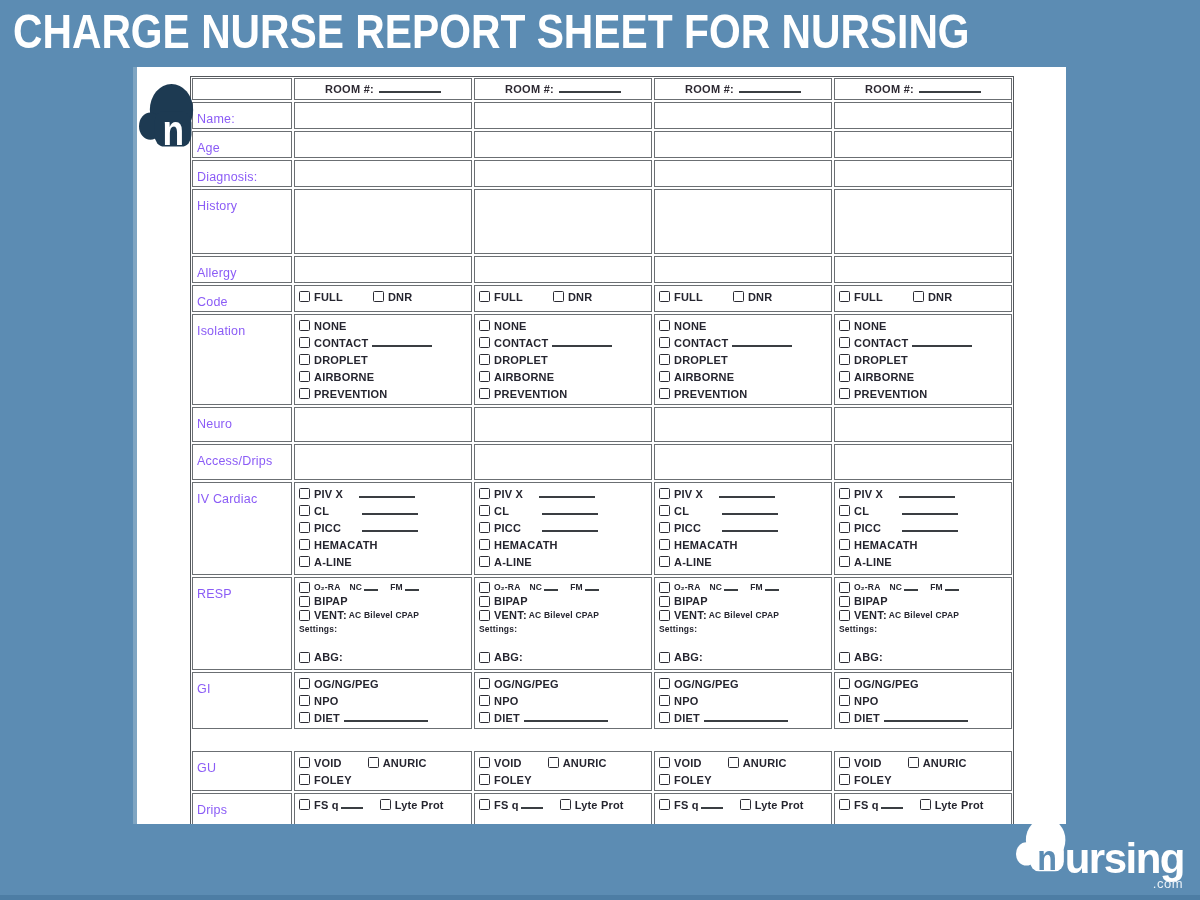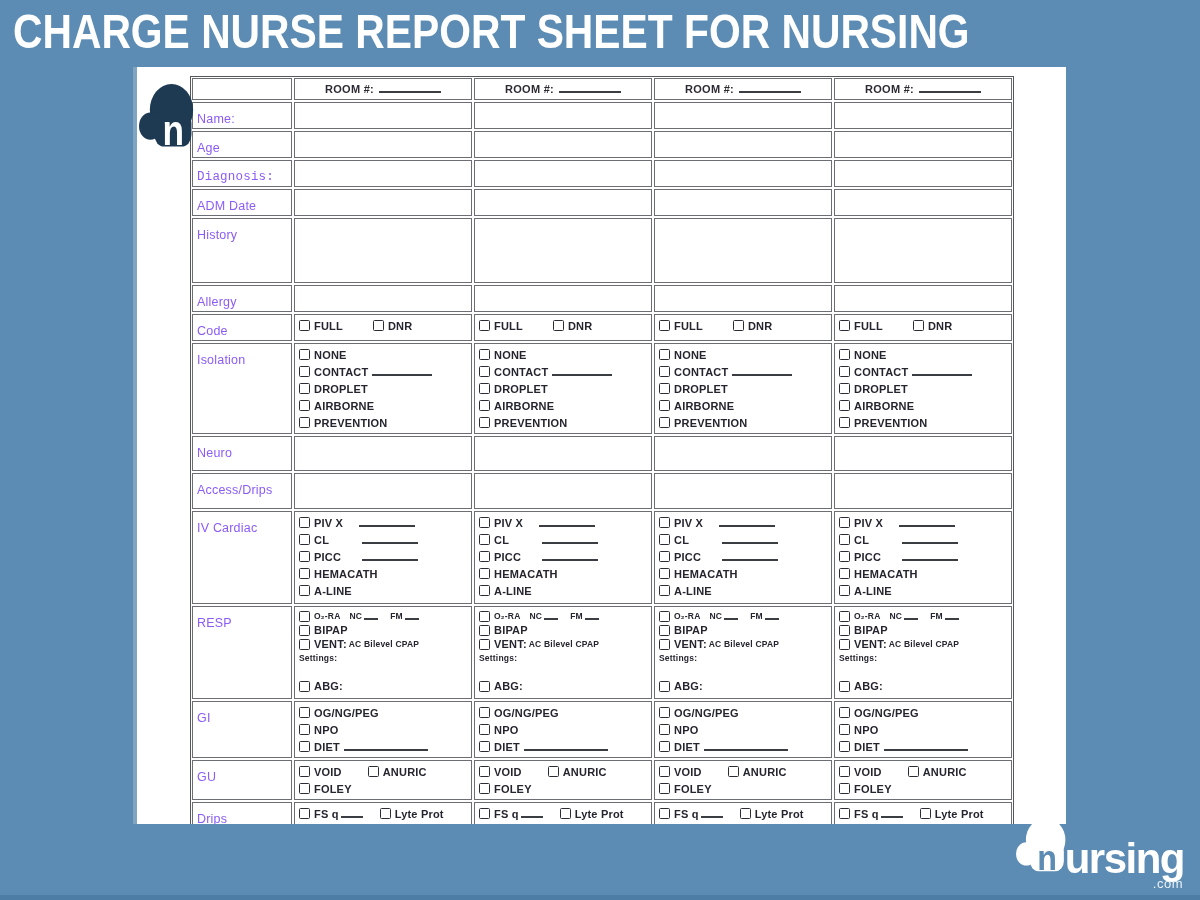--- a/index.html
+++ b/index.html
@@ -99,29 +99,22 @@
         <div class="cell"></div>
         <div class="cell"></div>
       </div>
       <div class="trow" style="min-height: 21px;">
         <div class="cell label-cell">Age</div>
         <div class="cell"></div>
         <div class="cell"></div>
         <div class="cell"></div>
         <div class="cell"></div>
       </div>
-      <div class="trow" style="min-height: 21px; font-family: Liberation Mono, monospace;">
+      <div class="trow" style="min-height: 21px;">
         <div class="cell label-cell">Diagnosis:</div>
-        <div class="cell"></div>
-        <div class="cell"></div>
-        <div class="cell"></div>
-        <div class="cell"></div>
-      </div>
-      <div class="trow" style="min-height: 20px;">
-        <div class="cell label-cell">ADM Date</div>
         <div class="cell"></div>
         <div class="cell"></div>
         <div class="cell"></div>
         <div class="cell"></div>
       </div>
       <div class="trow" style="min-height: 65px;">
         <div class="cell label-cell">History</div>
         <div class="cell"></div>
         <div class="cell"></div>
         <div class="cell"></div>
@@ -592,21 +585,21 @@
             <span class="cb-label">NPO</span>
           </div>
           <div class="line">
             <span class="cb"></span>
             <span class="cb-label">DIET</span>
             <span class="spacer" style="width: 4px;"></span>
             <span class="wline" style="width: 84px;"></span>
           </div>
         </div>
       </div>
-      <div class="trow" style="min-height: 35px;">
+      <div class="trow" style="min-height: 35px; margin-top: 20px;">
         <div class="cell label-cell">GU</div>
         <div class="cell">
           <div class="line">
             <span class="cb"></span>
             <span class="cb-label">VOID</span>
             <span class="spacer" style="width: 26px;"></span>
             <span class="cb"></span>
             <span class="cb-label">ANURIC</span>
           </div>
           <div class="line">

